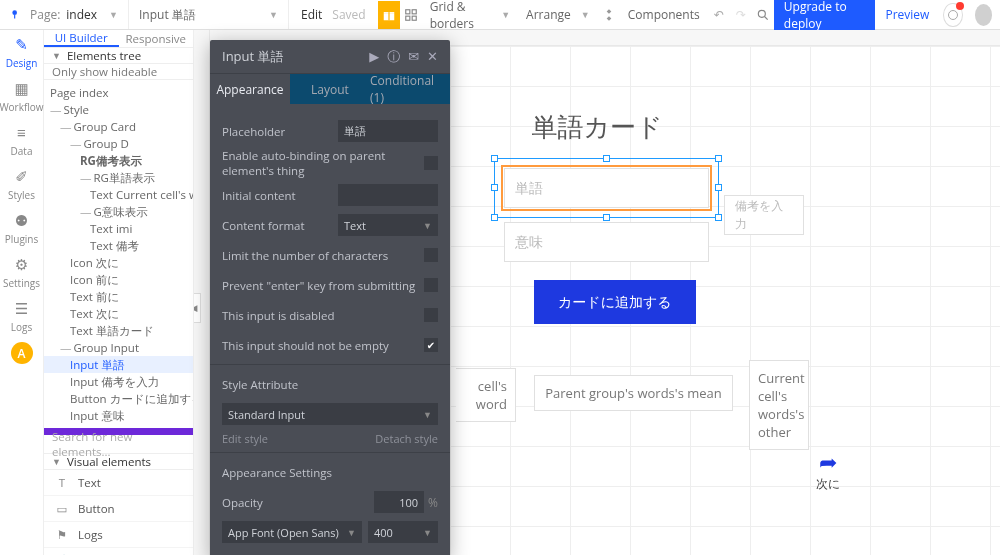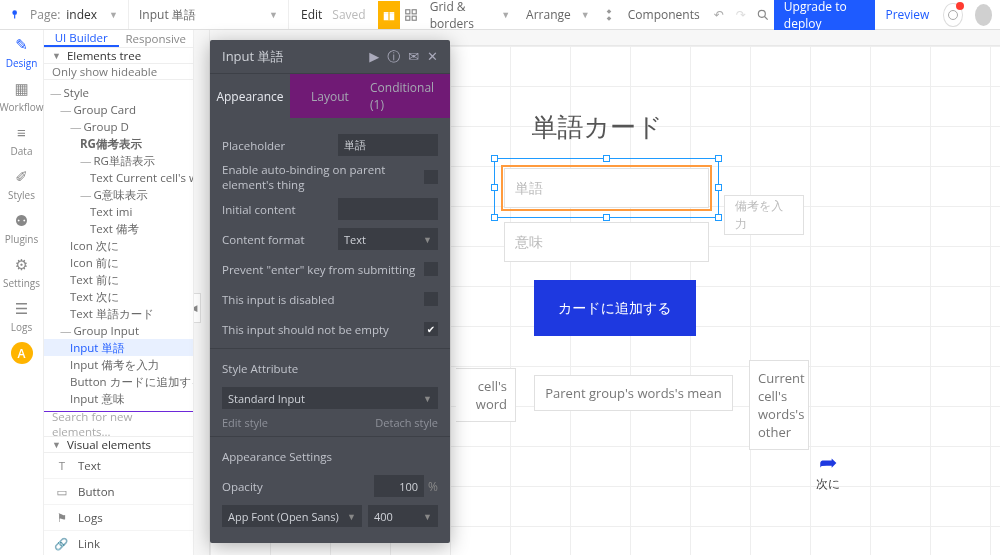--- a/index.html
+++ b/index.html
@@ -32,42 +32,42 @@
 .left .tabs{display:flex;height:28px;border-bottom:1px solid #eee}
 .left .tabs .t{flex:1;display:flex;align-items:center;justify-content:center;color:#888;cursor:pointer}
 .left .tabs .t.active{color:#1e5bff;border-bottom:2px solid #1e5bff}
 .left .sect{height:26px;display:flex;align-items:center;padding:0 8px;border-bottom:1px solid #eee;color:#333;font-weight:400}
 .left .caret{font-size:9px;margin-right:6px;color:#888}
 .left .hide{height:24px;display:flex;align-items:center;padding:0 8px;color:#777;border-bottom:1px solid #eee}
 .left .tree{flex:0 0 auto;padding:4px 0}
 .left .tn{height:17px;display:flex;align-items:center;padding:0 4px;color:#666;cursor:pointer;white-space:nowrap;overflow:hidden}
 .left .tn.sel{background:#e8f0ff;color:#1e5bff}
 .left .tn .dash{color:#aaa;margin-right:2px}
-.left .search{height:26px;border-top:1px solid #6d28d9;border-bottom:1px solid #eee;display:flex;align-items:center;padding:0 8px;color:#aaa}
+.left .search{height:26px;border-top:7px solid #6d28d9;border-bottom:1px solid #eee;display:flex;align-items:center;padding:0 8px;color:#aaa}
 .left .velist .vi{height:26px;display:flex;align-items:center;gap:8px;padding:0 10px;color:#555;cursor:pointer;border-bottom:1px solid #f4f4f4}
 .left .velist .vi .vic{width:16px;text-align:center;color:#888}
 .canvas{flex:1;position:relative;background:#fff;overflow:hidden}
 .ruler-h{position:absolute;top:0;left:0;right:0;height:16px;background:#f7f7f7;border-bottom:1px solid #e8e8e8}
 .ruler-v{position:absolute;top:0;left:0;bottom:0;width:16px;background:#f7f7f7;border-right:1px solid #e8e8e8}
 .grid{position:absolute;top:16px;left:16px;right:0;bottom:0;background-image:linear-gradient(to right,#eee 0,#eee 1px,transparent 1px),linear-gradient(to bottom,#eee 0,#eee 1px,transparent 1px);background-size:60px 500px, 500px 40px}
 .collapse{position:absolute;left:-7px;top:50%;width:14px;height:30px;background:#fff;border:1px solid #ddd;display:flex;align-items:center;justify-content:center;font-size:9px;color:#888;cursor:pointer;z-index:5}
 .card-title{position:absolute;top:78px;left:50%;transform:translateX(-50%);font-size:26px;color:#555}
 .inpbox{position:absolute;border:1px solid #e0e0e0;background:#fff;display:flex;align-items:center;padding:0 10px;color:#bbb;font-size:14px}
 .sel-outer{position:absolute;border:1px solid #1e9bff}
 .sel-inner{position:absolute;border:2px solid #ff9a3c}
 .handle{position:absolute;width:7px;height:7px;background:#fff;border:1px solid #1e9bff}
-.btn-add{position:absolute;background:#1e39e0;color:#fff;font-size:14px;padding:18px 24px;cursor:pointer}
+.btn-add{position:absolute;background:#1e39e0;color:#fff;font-size:14px;padding:12px 24px;cursor:pointer}
 .cellbox{position:absolute;border:1px solid #e0e0e0;color:#777;font-size:13px;padding:8px;background:#fff}
 .nexticon{position:absolute;color:#1e39e0;font-size:22px}
 .nextlab{position:absolute;color:#404040;font-size:12px}
 .panel{position:absolute;left:210px;top:40px;width:240px;background:#4a4d55;color:#cfd2d8;font-size:12px;border-radius:2px;z-index:20;box-shadow:0 4px 20px rgba(0,0,0,.3)}
 .panel .ph{height:34px;display:flex;align-items:center;padding:0 12px;font-size:13px;border-bottom:1px solid #3d4047}
 .panel .ph .phic{margin-left:auto;display:flex;gap:8px;color:#aab}
 .panel .ph .phic span{cursor:pointer}
-.panel .ptabs{display:flex;height:44px;background:#701a75}
+.panel .ptabs{display:flex;height:30px;background:#0c4a6e}
 .panel .ptabs .pt{flex:1;display:flex;align-items:center;justify-content:center;color:#a5a9b2;cursor:pointer;font-size:12px}
 .panel .ptabs .pt.active{background:#4a4d55;color:#e8eaf0}
 .panel .body{padding:10px 12px}
 .panel .row{display:flex;align-items:center;min-height:26px;margin:4px 0}
 .panel .row .lab{flex:1;color:#c0c3cb;font-size:11.5px}
 .panel .row .fld{width:100px;height:22px;background:#3a3d44;border:none;color:#cfd2d8;padding:0 6px;font-size:11px;display:flex;align-items:center;justify-content:space-between}
 .panel .row .fld.full{width:100%}
 .panel .chk{width:14px;height:14px;background:#3a3d44;display:flex;align-items:center;justify-content:center;color:#fff;font-size:10px}
 .panel .sep{height:1px;background:#3d4047;margin:6px -12px}
 .panel .sub{color:#9aa;font-size:11px}
@@ -186,20 +186,23 @@
       <div class="t active">UI Builder</div>
       <div class="t">Responsive</div>
     </div>
     <div class="sect">
         <span class="caret">▼</span>
         <span>Elements tree</span>
       </div>
     <div class="hide">Only show hideable</div>
     <div class="tree" id="tree">
         <div class="tn" style="padding-left: 6px;">
+          <span>Page index</span>
+        </div>
+        <div class="tn" style="padding-left: 6px;">
           <span class="dash">—</span>
           <span>Style</span>
         </div>
         <div class="tn" style="padding-left: 16px;">
           <span class="dash">—</span>
           <span>Group Card</span>
         </div>
         <div class="tn" style="padding-left: 26px;">
           <span class="dash">—</span>
           <span>Group D</span>
@@ -345,20 +348,24 @@
         <div class="fld"></div>
       </div>
     <div class="row">
         <span class="lab">Content format</span>
         <div class="fld">
           <span>Text</span>
           <span style="font-size:9px;color:#888">▼</span>
         </div>
       </div>
     <div class="row">
+        <span class="lab">Limit the number of characters</span>
+        <div class="chk"></div>
+      </div>
+    <div class="row">
         <span class="lab">Prevent "enter" key from submitting</span>
         <div class="chk"></div>
       </div>
     <div class="row">
         <span class="lab">This input is disabled</span>
         <div class="chk"></div>
       </div>
     <div class="row">
         <span class="lab">This input should not be empty</span>
         <div class="chk">✔</div>

